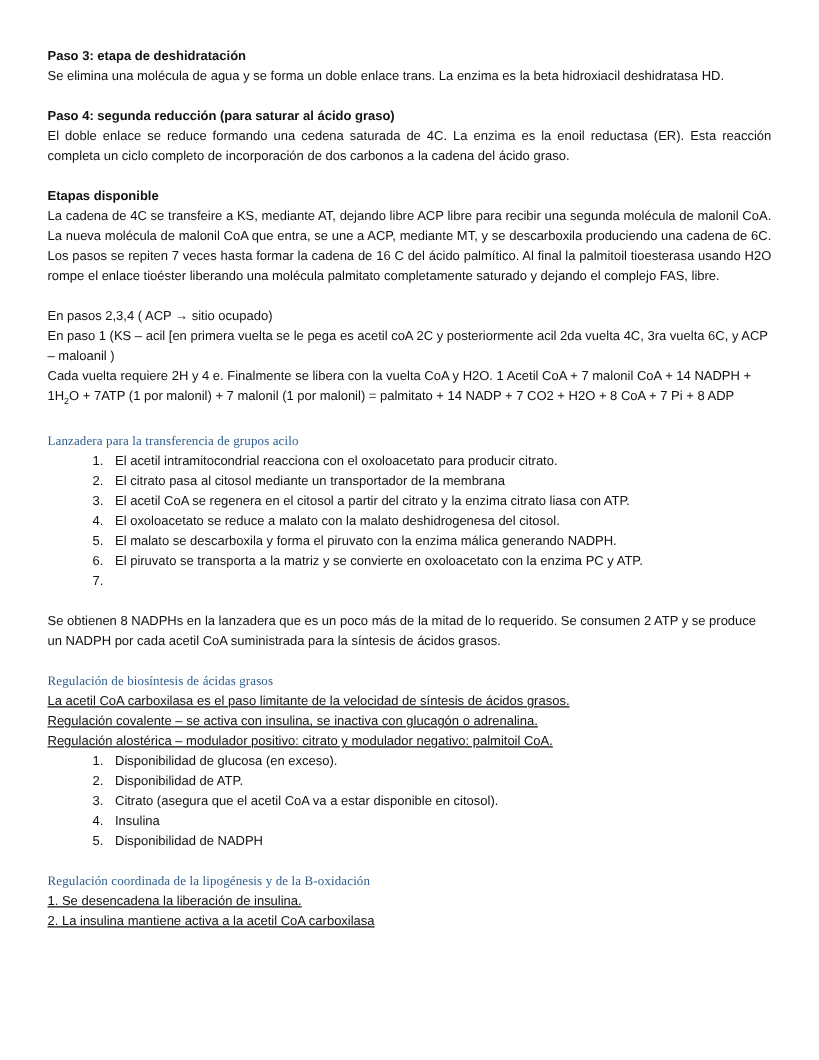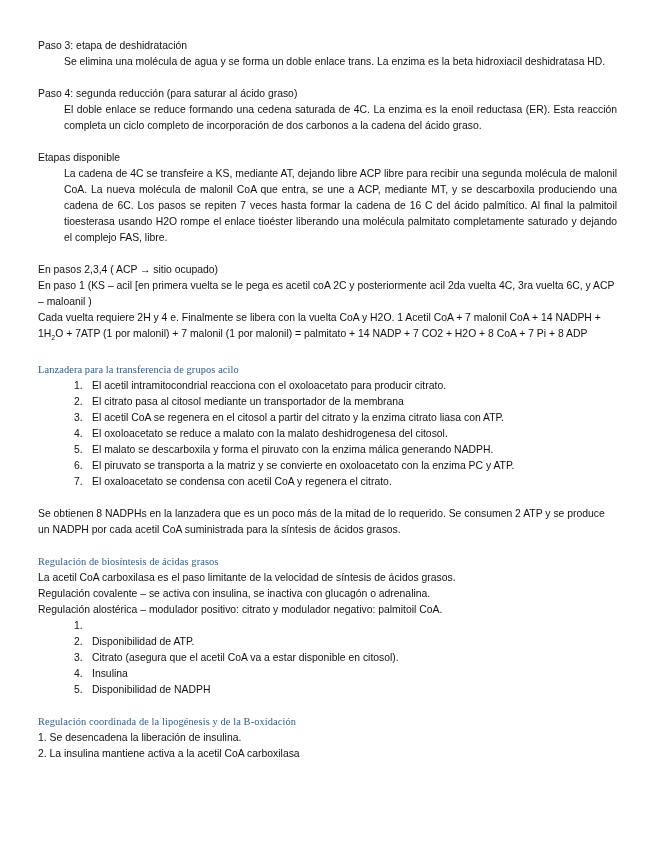--- a/index.html
+++ b/index.html
@@ -4,28 +4,28 @@
   <style>
     html, body { margin: 0; padding: 0; background: #ffffff; }
     body {
       width: 655px; height: 848px; overflow: hidden;
       font-family: "Liberation Sans", sans-serif;
       font-size: 10.4px; color: #111111;
     }
     .page { position: relative; padding: 38px 38px 0 38px; }
     .block { margin: 0; }
     p { margin: 0; line-height: 16px; }
-    .just { text-align: justify; margin-left: 26px; }
-    .heading { line-height: 16px; }
+    .just { text-align: justify; }
+    .heading { line-height: 16px; font-weight: bold; }
     .blue-heading { color: #2e5d8e; line-height: 16px; letter-spacing: 0.1px; font-family: Liberation Serif, serif; }
     .gap { height: 16px; }
     ol.num { margin: 0; padding: 0 0 0 36px; list-style: none; }
     ol.num li { line-height: 16px; display: flex; }
     ol.num li .n { width: 18px; flex: 0 0 18px; }
-    .plain-line { line-height: 16px; }
+    .plain-line { line-height: 16px; text-decoration: underline; }
   </style>
 </head>
 <body>
 
 <div class="page">
 
   <section class="block">
     <p class="heading">Paso 3: etapa de deshidratación</p>
     <p class="just">Se elimina una molécula de agua y se forma un doble enlace trans. La enzima es la beta hidroxiacil deshidratasa HD.</p>
   </section>
@@ -76,37 +76,37 @@
       <li>
           <span class="n">5.</span>
           <span>El malato se descarboxila y forma el piruvato con la enzima málica generando NADPH.</span>
         </li>
       <li>
           <span class="n">6.</span>
           <span>El piruvato se transporta a la matriz y se convierte en oxoloacetato con la enzima PC y ATP.</span>
         </li>
       <li>
           <span class="n">7.</span>
-          <span>El oxaloacetato se condensa con acetil CoA y regenera el citrato.</span>
         </li>
     </ol>
     <div class="gap"></div>
     <p>Se obtienen 8 NADPHs en la lanzadera que es un poco más de la mitad de lo requerido. Se consumen 2 ATP y se produce un NADPH por cada acetil CoA suministrada para la síntesis de ácidos grasos.</p>
   </section>
 
   <div class="gap"></div>
 
   <section class="block">
     <p class="blue-heading">Regulación de biosíntesis de ácidas grasos</p>
     <p class="plain-line">La acetil CoA carboxilasa es el paso limitante de la velocidad de síntesis de ácidos grasos.</p>
     <p class="plain-line">Regulación covalente – se activa con insulina, se inactiva con glucagón o adrenalina.</p>
     <p class="plain-line">Regulación alostérica – modulador positivo: citrato y modulador negativo: palmitoil CoA.</p>
     <ol class="num">
       <li>
           <span class="n">1.</span>
+          <span>Disponibilidad de glucosa (en exceso).</span>
         </li>
       <li>
           <span class="n">2.</span>
           <span>Disponibilidad de ATP.</span>
         </li>
       <li>
           <span class="n">3.</span>
           <span>Citrato (asegura que el acetil CoA va a estar disponible en citosol).</span>
         </li>
       <li>

